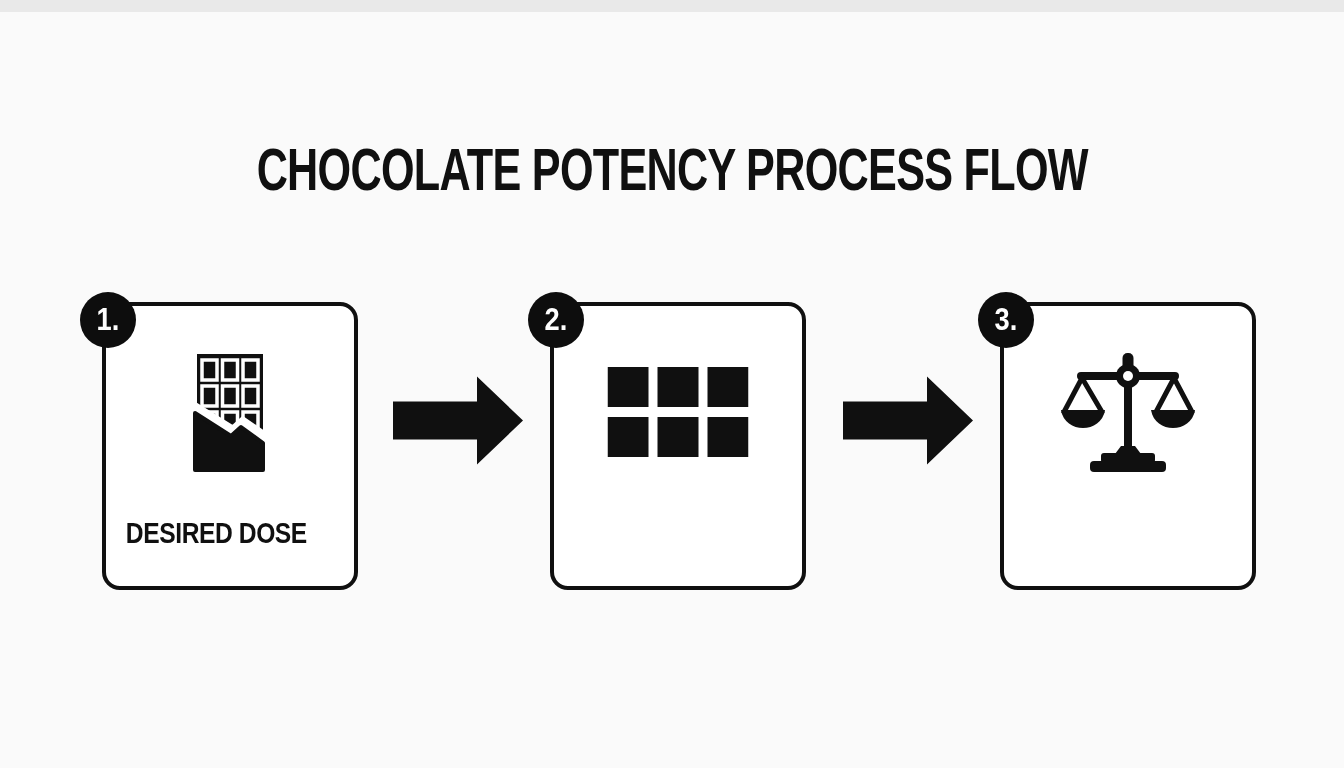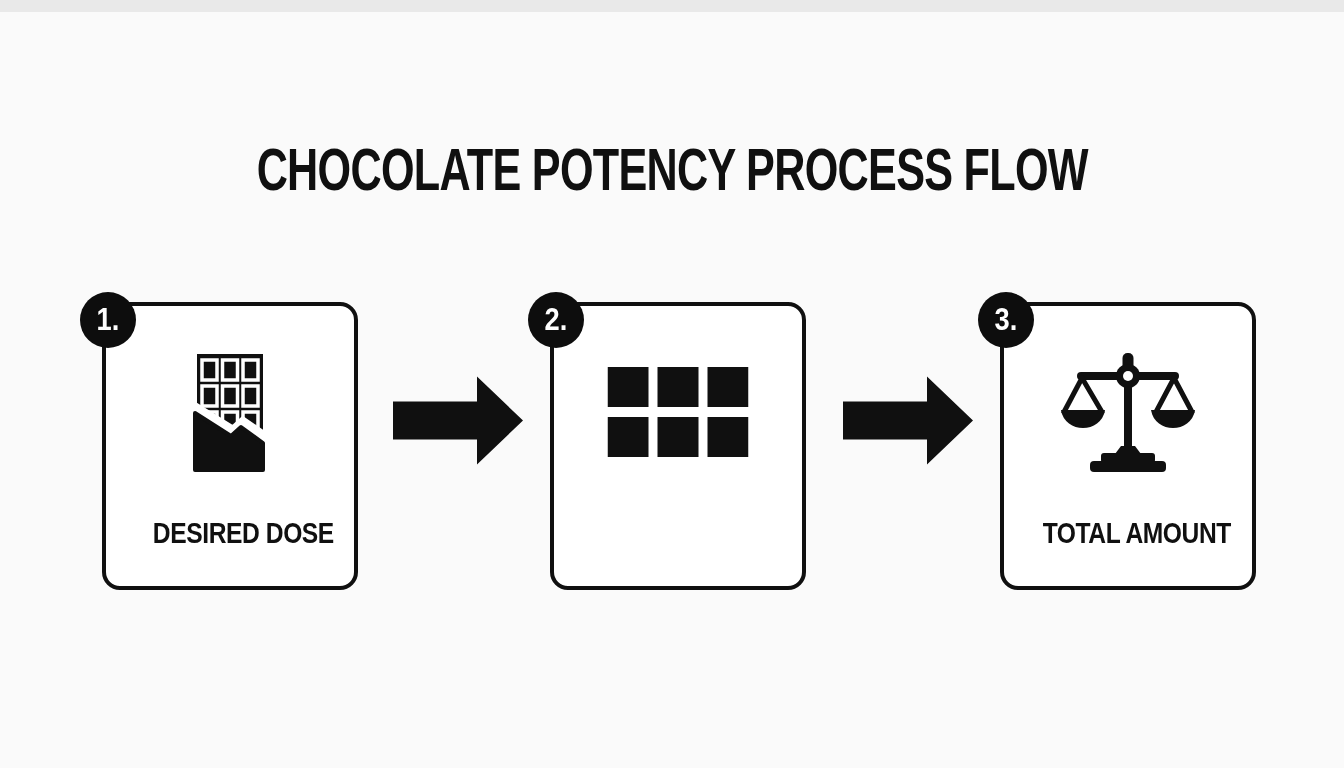--- a/index.html
+++ b/index.html
@@ -65,21 +65,21 @@
   }
   .icon-chocolate { top:46px; width:74px;  height:122px; }
   .icon-grid      { top:61px; width:141px; height:90px;  }
   .icon-scale     { top:44px; width:134px; height:124px; }
   .icon-wrap svg { display:block; width:100%; height:100%; }
 
   .label {
     position:absolute;
     left:0; right:0;
     top:210px;
-    text-align:right;
+    text-align:left;
     color:#101010;
     font-weight:700;
     font-size:30px;
     line-height:1.1;
   }
   .cx-label {
     display:inline-block;
     transform:scaleX(0.82);
     transform-origin:center;
     letter-spacing:-0.5px;
@@ -191,18 +191,15 @@
           <line x1="113" y1="28" x2="95" y2="62"></line>
           <line x1="113" y1="28" x2="131" y2="62"></line>
         </g>
         <path d="M90,60 C94,84 130,84 134,60 Z" fill="#101010"></path>
 
         <path d="M60,96 L74,96 L80,104 L54,104 Z" fill="#101010"></path>
         <rect x="40" y="103" width="54" height="10" rx="3" fill="#101010"></rect>
         <rect x="29" y="111" width="76" height="11" rx="4" fill="#101010"></rect>
       </svg>
     </div>
-    <div class="label">
-      <span class="cx-label">TOTAL AMOUNT</span>
-    </div>
   </section>
 
 </div>
 
 </body></html>

